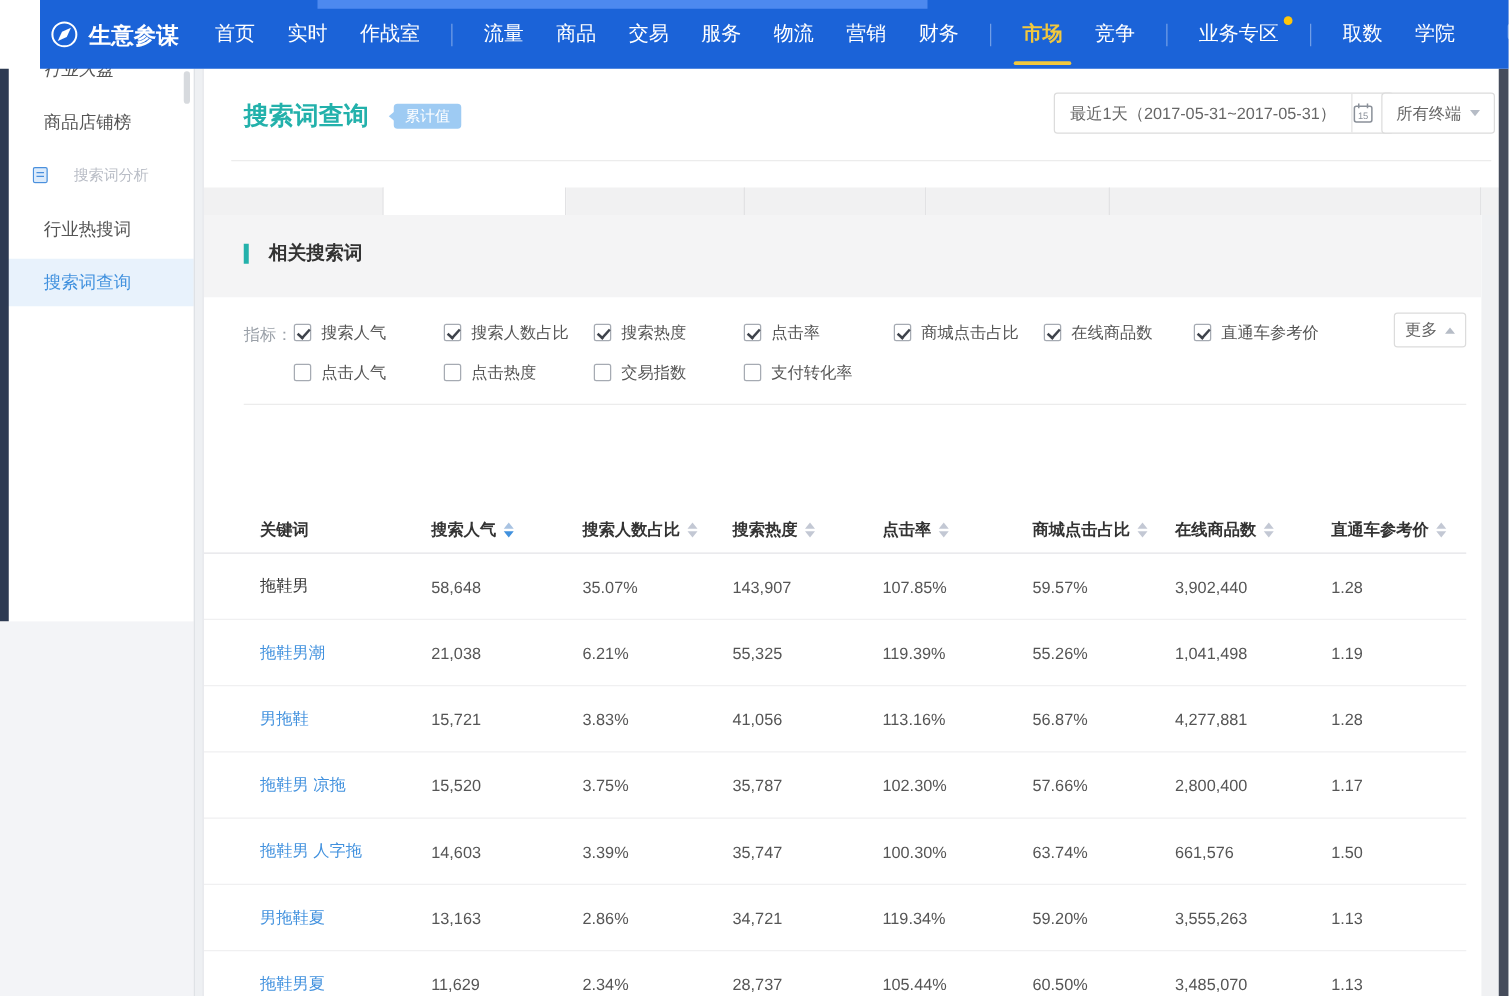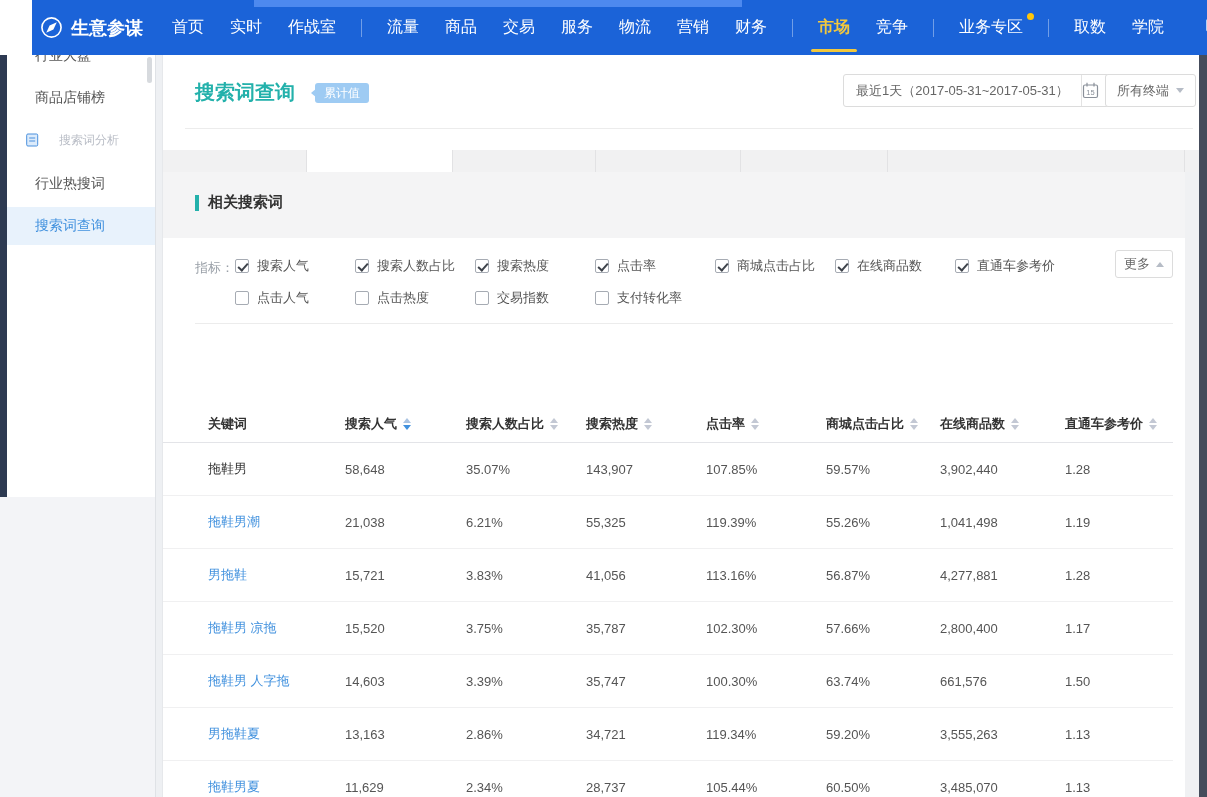--- a/index.html
+++ b/index.html
@@ -48,21 +48,21 @@
             font-size:13px;color:#666;cursor:pointer;white-space:nowrap;}
   .h-divider1{position:absolute;left:22px;right:6px;top:73px;height:1px;background:#ececec;}
   
   .tab-band{position:absolute;left:163px;top:150px;width:1036px;height:22px;display:flex;z-index:3;}
   .tabseg{height:22px;background:#f1f1f2;border-right:1px solid #e2e2e4;box-sizing:border-box;cursor:pointer;}
   .tabseg.active{background:#fff;}
   .tabseg.filler{flex:1;border-right:none;cursor:default;}
   
   .main-card{position:absolute;left:163px;top:172px;width:1022px;height:625px;background:#fff;z-index:2;overflow:hidden;}
   .section-band{position:absolute;left:0;top:0;width:100%;height:66px;background:#f4f4f5;}
-  .section-header{position:absolute;left:32px;top:21px;display:flex;align-items:center;gap:9px;}
+  .section-header{position:absolute;left:32px;top:21px;display:flex;align-items:center;gap:16px;}
   .teal-bar{width:4px;height:16px;background:var(--teal,#23b1ab);}
   .section-title{font-size:15px;font-weight:bold;color:#333;}
   .content{position:absolute;left:0;top:66px;right:0;bottom:0;background:#fff;}
   
   .filters-label{position:absolute;left:32px;top:21px;font-size:13px;color:#9aa0a8;}
   .cb-item{position:absolute;display:flex;align-items:center;gap:8px;height:28px;cursor:pointer;}
   .cb-row1{top:14px;} .cb-row2{top:46px;}
   .cb-box{width:14px;height:14px;border:1px solid #a6abb3;border-radius:2px;background:#fff;position:relative;box-sizing:border-box;}
   .cb-box.checked::after{content:"";position:absolute;left:4px;top:1px;width:4px;height:8px;
             border-right:2px solid #3e434b;border-bottom:2px solid #3e434b;transform:rotate(42deg);}
@@ -176,21 +176,21 @@
           </svg>
       </span>
       <span>消息</span>
       <i class="ndot"></i>
     </div>
   </header>
 
   <div class="left-rail"></div>
   <aside class="sidebar" id="sidebar">
     <div class="scroll-thumb"></div>
-  <div class="side-item" style="top: -12px;">
+  <div class="side-item" style="top: -12px; font-style: italic;">
         <span>行业大盘</span>
       </div>
       <div class="side-item" style="top: 30px;">
         <span>商品店铺榜</span>
       </div>
       <div class="side-item section" style="top: 72px;">
         <span style="display: flex;">
           <svg width="14" height="14" viewBox="0 0 14 14">
             <rect x="0.7" y="1" width="11" height="12" rx="1.2" fill="#dcebfb" stroke="#4a90dd"></rect>
             <line x1="3.2" y1="5" x2="9.2" y2="5" stroke="#4a90dd"></line>

